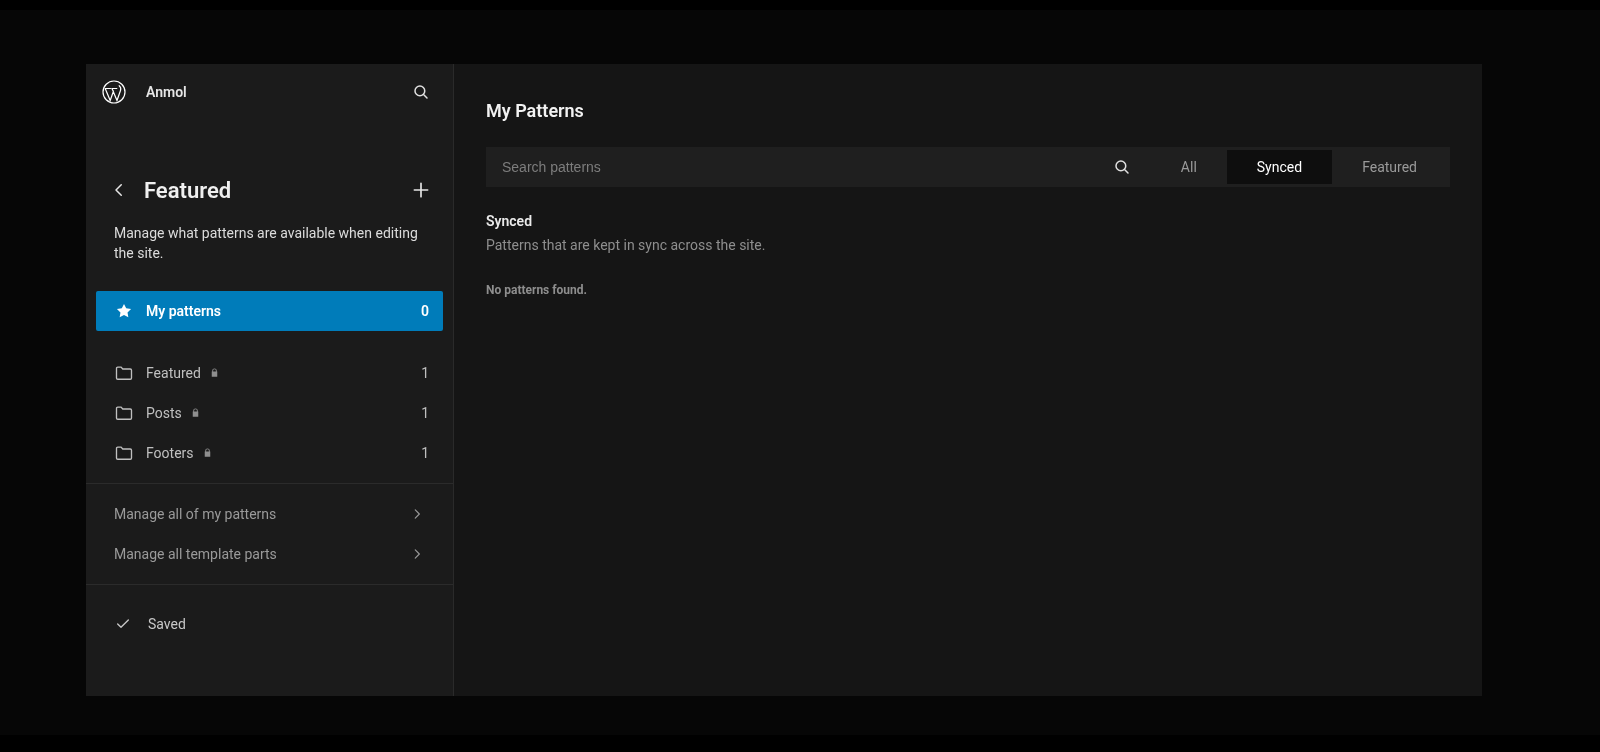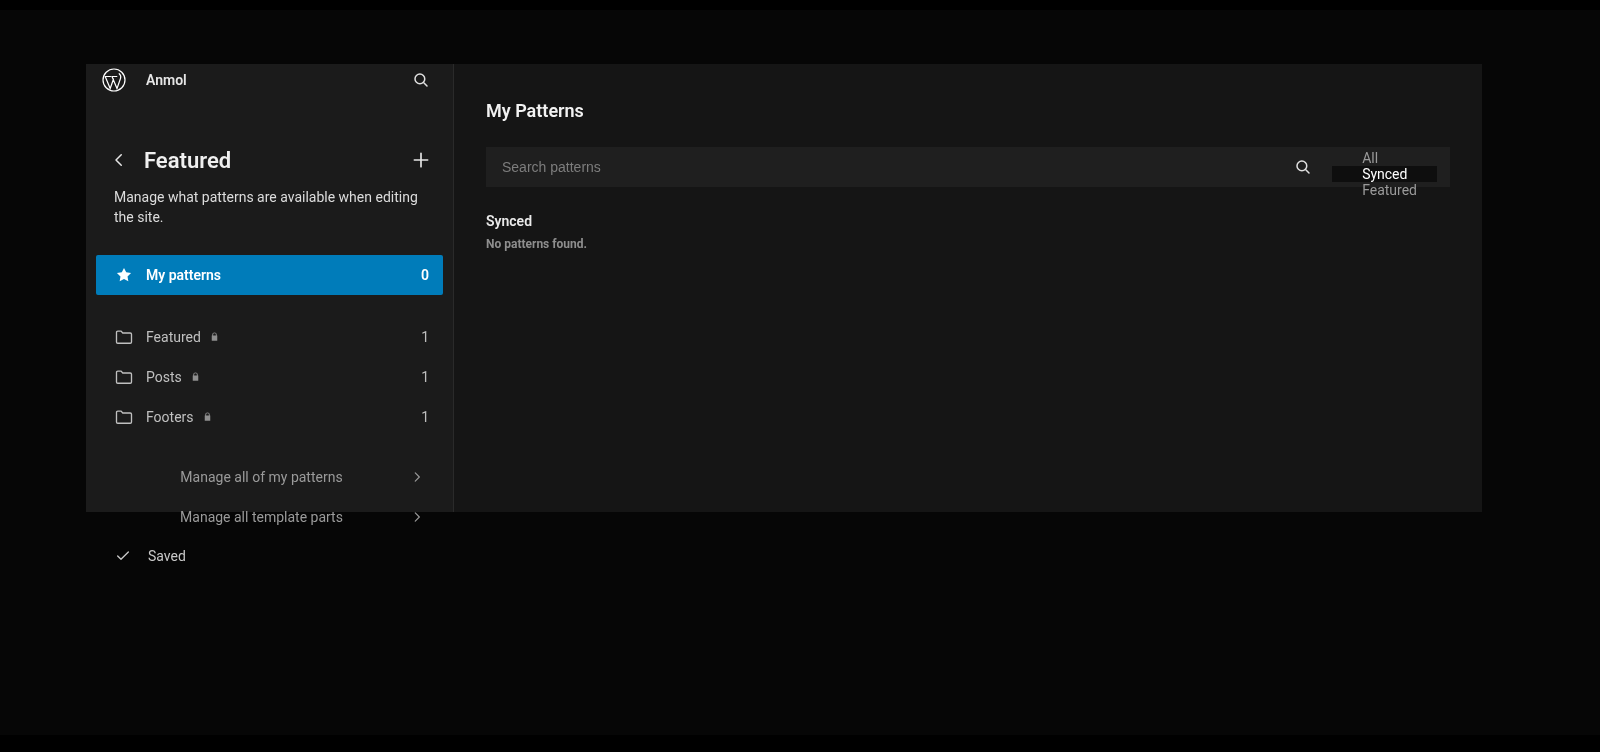--- a/index.html
+++ b/index.html
@@ -8,21 +8,21 @@
   .outer-frame {
     position: absolute;
     left: 0; top: 10px;
     width: 1600px; height: 725px;
     background: #060606;
   }
 
   .app-frame {
     position: absolute;
     left: 86px; top: 54px;
-    width: 1396px; height: 448px;
+    width: 1396px; height: 632px;
     background: #3b82f6;
     display: flex;
   }
 
   
   .sidebar {
     width: 368px;
     background: #1b1b1b;
     border-right: 1px solid #2a2a2a;
     display: flex;
@@ -72,21 +72,21 @@
   .subnav-group { margin-top:22px; padding: 0 10px; }
   .subnav-group .nav-item { color:#c0c0c0; }
 
   .divider { height:1px;background:#2b2b2b; margin: 10px 0 0 0; }
 
   .manage-group { padding: 10px 10px 0 10px; }
   .manage-item {
     display:flex;align-items:center;height:40px;padding:0 18px;
     font-size:14px;color:#9a9a9a;cursor:pointer;
   }
-  .manage-item .m-label{flex:1;text-align:center;}
+  .manage-item .m-label{flex:1;}
   .manage-item .chev{width:16px;height:16px;display:flex;align-items:center;justify-content:center;color:#9a9a9a;}
 
   .footer-divider { height:1px;background:#2b2b2b; margin-top:10px; }
 
   .sidebar-footer {
     height:78px; display:flex;align-items:center;padding:0 28px; gap:16px;
   }
   .check-icon{width:18px;height:18px;color:#c8c8c8;display:flex;align-items:center;justify-content:center;}
   .saved-text{font-size:14px;color:#c8c8c8;}
 
@@ -100,21 +100,21 @@
   .search-wrap {
     flex:1; height:40px; background:#1f1f1f; display:flex;align-items:center; padding:0 12px 0 16px;
   }
   .search-input {
     flex:1; background:transparent;border:none;outline:none;color:#e0e0e0;font-size:14px;
   }
   .search-input::placeholder{color:#7d7d7d;}
   .search-btn{width:28px;height:28px;display:flex;align-items:center;justify-content:center;color:#e0e0e0;}
 
   .filter-seg {
-    display:flex; background:#1f1f1f; height:40px; align-items:flex-start; padding:3px;flex-direction:column;
+    display:flex; background:#1f1f1f; height:40px; align-items:flex-end; padding:3px;
   }
   .seg-btn {
     padding: 0 30px; height:34px; display:flex;align-items:center;justify-content:center;
     font-size:14px; color:#9a9a9a; cursor:pointer;
   }
   .seg-btn.active { background:#0e0e0e; color:#fff; }
 
   .section-head { font-size:14px; font-weight:600; color:#eaeaea; margin-bottom:8px;}
   .section-desc { font-size:14px; color:#8e8e8e; margin-bottom:30px;}
   .empty-msg   { font-size:12px; color:#8e8e8e;font-weight:bold; }
@@ -276,18 +276,19 @@
         </div>
 
         <div class="filter-seg">
           <div class="seg-btn">All</div>
           <div class="seg-btn active">Synced</div>
           <div class="seg-btn">Featured</div>
         </div>
       </div>
 
       <div class="section-head">Synced</div>
+      <div class="section-desc">Patterns that are kept in sync across the site.</div>
       <div class="empty-msg">No patterns found.</div>
 
     </main>
 
   </div>
 </div>
 
 </body></html>

